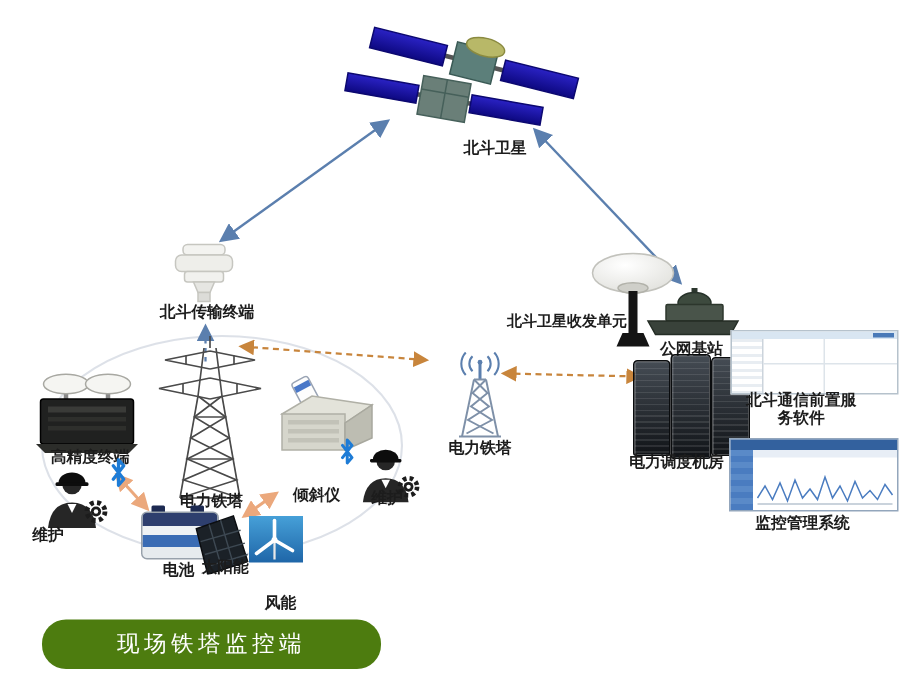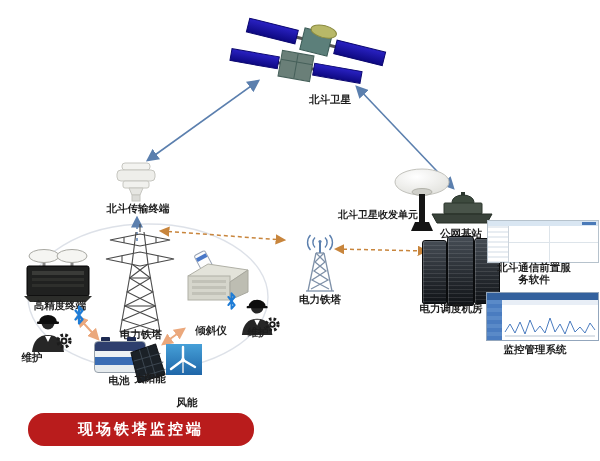--- a/index.html
+++ b/index.html
@@ -1,21 +1,21 @@
 <!DOCTYPE html>
 <html><head>
 <meta charset="utf-8">
 <style>
   html,body{margin:0;padding:0;background:#ffffff;}
   #canvas{position:relative;width:600px;height:461px;background:#ffffff;overflow:hidden;
           font-family:"Liberation Sans","DejaVu Sans",sans-serif;}
   .abs{position:absolute;}
   .lbl{position:absolute;font-size:10.5px;font-weight:600;color:#1c1c1c;text-align:center;line-height:1.15;}
-  .bar{position:absolute;background:#b91c1c;color:#ffffff;display:flex;align-items:center;justify-content:center;
-       font-weight:bold;letter-spacing:3px;border-radius:16px;}
+  .bar{position:absolute;background:#4d7c0f;color:#ffffff;display:flex;align-items:center;justify-content:center;
+       font-weight:normal;letter-spacing:3px;border-radius:16px;}
   
   .rack{position:absolute;border:1px solid #0a0c0e;border-radius:3px 3px 2px 2px;
         background:repeating-linear-gradient(180deg,rgba(255,255,255,0.10) 0 1px,rgba(0,0,0,0) 1px 4px),
                    linear-gradient(180deg,#454c54,#111418);
         box-shadow:inset 1px 0 rgba(255,255,255,0.18);}
   
   .shot{position:absolute;background:#ffffff;border:1px solid #b6c2cc;box-sizing:border-box;}
   .shot .hdr{position:absolute;left:0;right:0;top:0;height:5px;background:#d9e6f2;}
   .shot .hdrbtn{position:absolute;right:2px;top:1px;width:14px;height:3px;background:#4a7ab8;}
   .shot .side{position:absolute;left:0;top:5px;bottom:0;width:20px;border-right:1px solid #ccd4dc;

